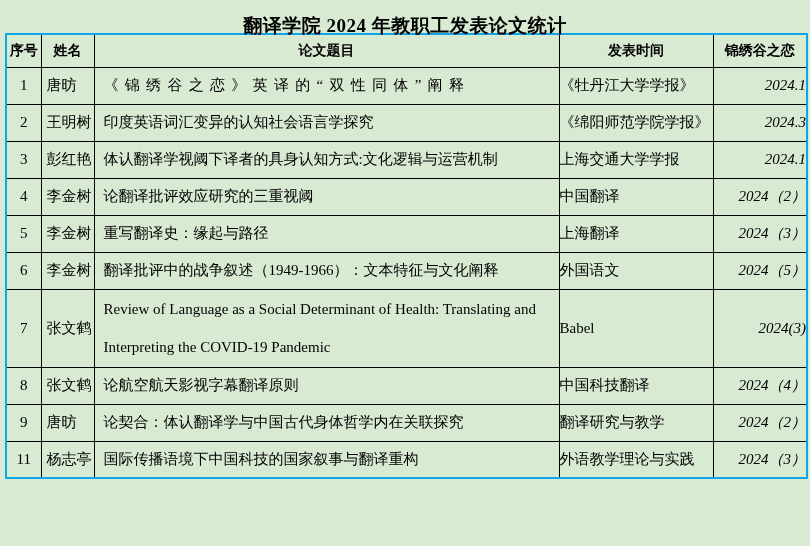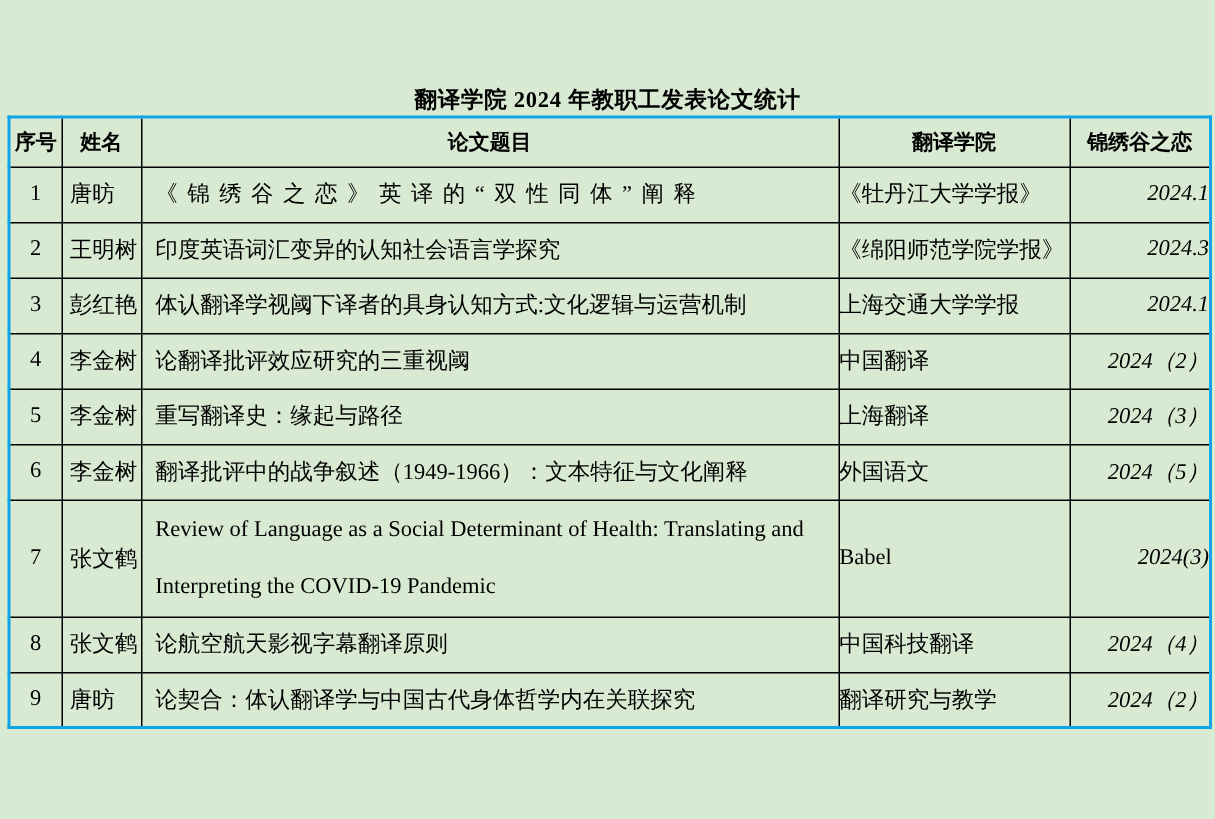--- a/index.html
+++ b/index.html
@@ -10,26 +10,25 @@
     width: 810px;
     height: 546px;
     background: #d9ead3;
     color: #000;
     font-family: "Liberation Serif", "DejaVu Serif", serif;
     overflow: hidden;
   }
   .doc-title {
     text-align: center;
     font-weight: bold;
-    font-size: 15px;
+    font-size: 19px;
     padding-top: 13px;
     height: 33px;
     box-sizing: border-box;
     letter-spacing: 0.5px;
-    margin-top: 44px;
   }
   table.papers {
     border-collapse: collapse;
     table-layout: fixed;
     width: 801px;
     margin-left: 5px;
     border: 2px solid #0ea5e9;
   }
   col.c-no     { width: 35px; }
   col.c-name   { width: 53px; }
@@ -75,21 +74,21 @@
     <col class="c-name">
     <col class="c-title">
     <col class="c-source">
     <col class="c-date">
   </colgroup>
   <thead>
     <tr>
       <th>序号</th>
       <th>姓名</th>
       <th class="h-title">论文题目</th>
-      <th>翻译学院</th>
+      <th>发表时间</th>
       <th>锦绣谷之恋</th>
     </tr>
   </thead>
   <tbody>
       <tr>
         <td class="no">1</td>
         <td class="name">唐昉</td>
         <td class="title-cell spaced">《锦绣谷之恋》英译的“双性同体”阐释</td>
         <td class="source">《牡丹江大学学报》</td>
         <td class="date">2024.1</td>
@@ -143,14 +142,21 @@
         <td class="source">中国科技翻译</td>
         <td class="date">2024（4）</td>
       </tr>
       <tr>
         <td class="no">9</td>
         <td class="name">唐昉</td>
         <td class="title-cell">论契合：体认翻译学与中国古代身体哲学内在关联探究</td>
         <td class="source">翻译研究与教学</td>
         <td class="date">2024（2）</td>
       </tr>
+      <tr>
+        <td class="no">11</td>
+        <td class="name">杨志亭</td>
+        <td class="title-cell">国际传播语境下中国科技的国家叙事与翻译重构</td>
+        <td class="source">外语教学理论与实践</td>
+        <td class="date">2024（3）</td>
+      </tr>
     </tbody>
 </table>
 
 </body></html>

